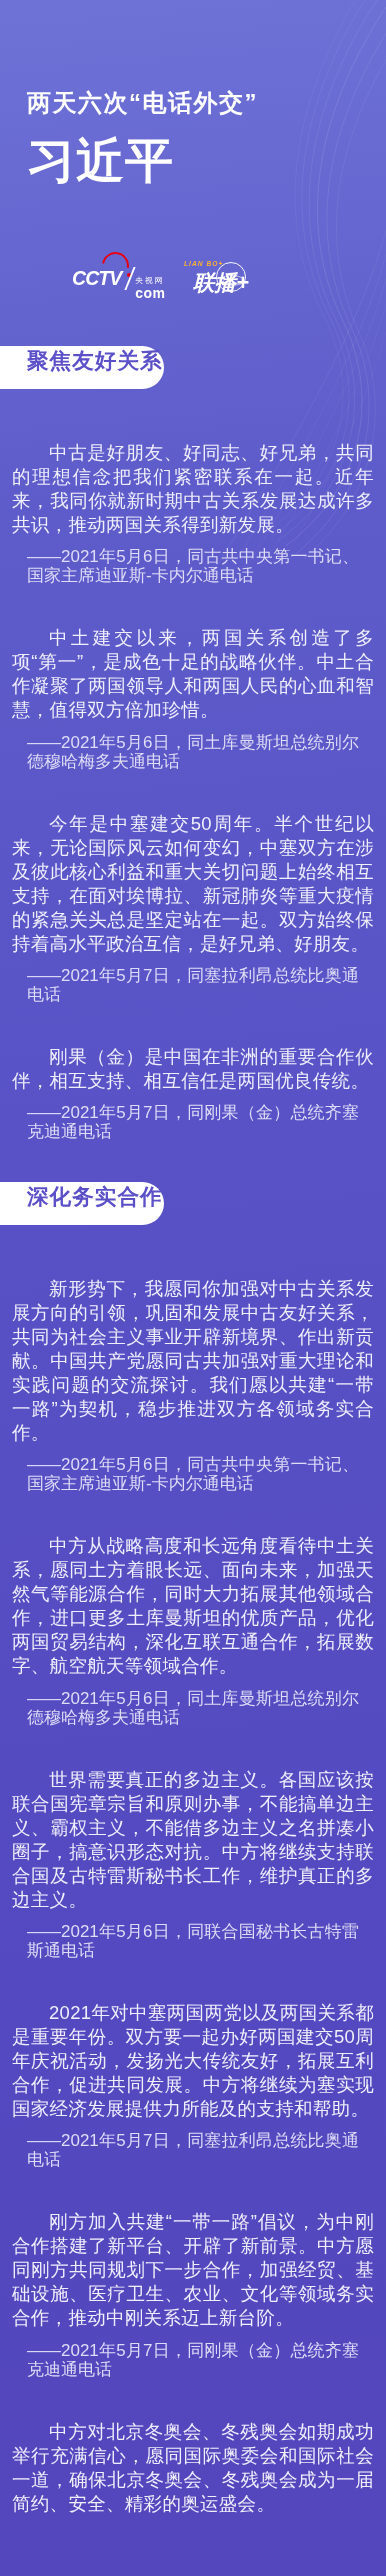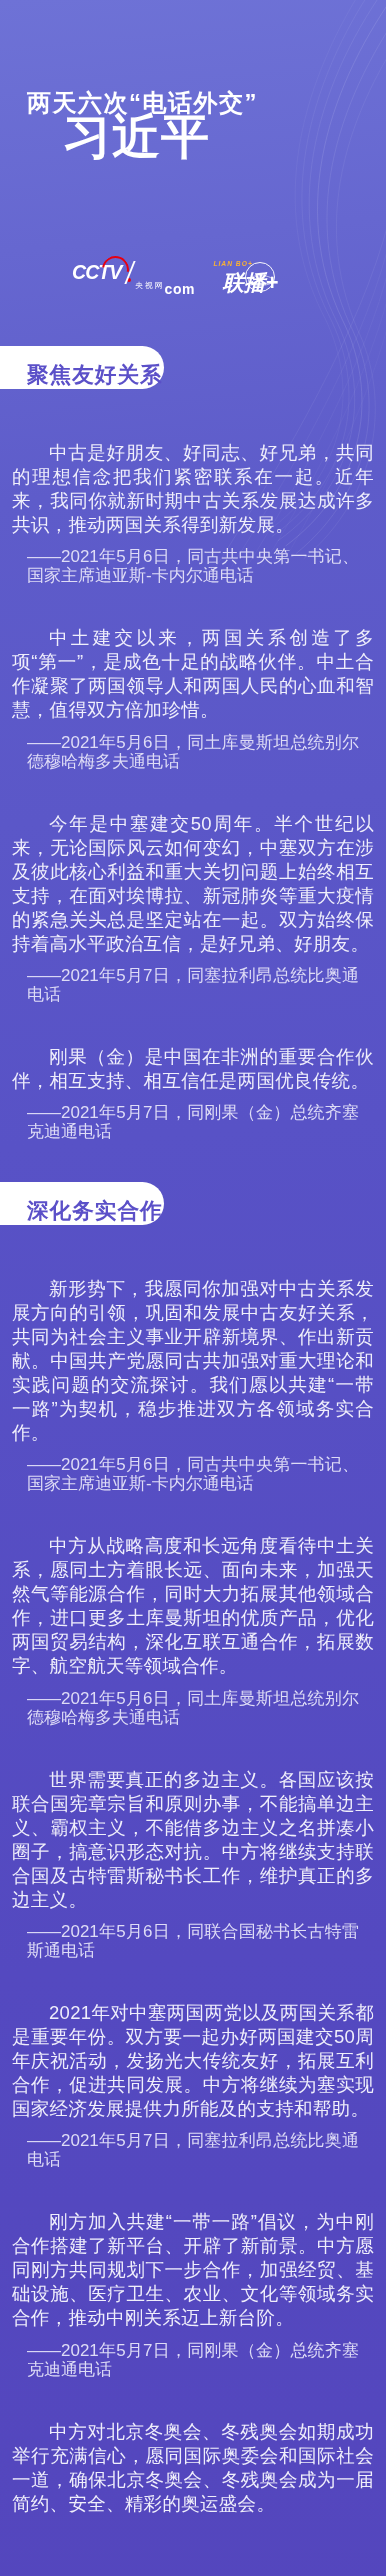--- a/index.html
+++ b/index.html
@@ -6,40 +6,40 @@
   html,body { margin:0; padding:0; }
   .page {
     position:relative; width:386px; height:3555px; overflow:hidden;
     background:linear-gradient(175deg,#6e72d6 0%,#5e5cca 14%,#5852c6 32%,#5449c0 55%,#5446bd 75%,#5a4bc2 92%,#5f50c7 100%);
     font-family:"Liberation Sans","DejaVu Sans",sans-serif;
   }
   .waves { position:absolute; top:0; left:0; width:386px; height:567px; pointer-events:none; }
   
   .header { position:relative; width:330px; height:346px; }
   .t1 { position:absolute; left:27px; top:87px; font-size:24px; font-weight:700; color:#ffffff; letter-spacing:1.5px; white-space:nowrap; }
-  .t2 { position:absolute; left:27px; top:113px; display:flex; align-items:flex-start; color:#ffffff; white-space:nowrap;margin-left:36px; }
+  .t2 { position:absolute; left:27px; top:137px; display:flex; align-items:flex-start; color:#ffffff; white-space:nowrap; }
   .t2 .big { font-size:48px; font-weight:900; letter-spacing:1px; line-height:1; }
   .t2 .rest { font-size:28px; font-weight:800; letter-spacing:1px; line-height:1; padding-bottom:3.1px; margin-left:5.2px; }
   
   .logo-row { position:absolute; left:72px; top:262px; height:32px; display:flex; align-items:center; }
-  .cctv { position:relative; display:flex; color:#fff; }
+  .cctv { position:relative; display:flex; align-items:center; color:#fff; }
   .cctv .word { font-size:19.6px; font-weight:900; letter-spacing:-1px; font-style:italic; }
   .cctv .swoosh { position:absolute; left:30px; top:-4.1px; width:27px; height:27px; border:2.1px solid transparent; border-top:2.1px solid #e60012; border-right:2.1px solid #e60012; border-radius:50%; transform:rotate(-35deg); }
   .cctv .dot { position:absolute; left:55px; top:17.5px; width:4.1px; height:4.1px; background:#e60012; border-radius:50%; }
   .cctv .slash { width:1.5px; height:23px; background:#fff; transform:skewX(-22deg); margin:0 5.2px 0 7.2px; }
-  .cctv .col { display:flex; flex-direction:row; line-height:1;margin-top:21px; }
+  .cctv .col { display:flex; flex-direction:column; line-height:1;margin-top:21px; }
   .cctv .cn { font-size:7.7px; letter-spacing:2.1px; margin-bottom:2.1px; }
   .cctv .com { font-size:14px; font-weight:700; letter-spacing:0.5px; }
   .lianbo { position:relative; margin-left:17.5px; height:32px; }
   .lianbo .en { position:absolute; left:1px; top:-2.1px; font-size:6.7px; font-weight:800; font-style:italic; letter-spacing:1px; color:#f9b234; white-space:nowrap; }
   .lianbo .cn { position:absolute; left:10px; top:6.2px; font-size:21.6px; font-weight:900; font-style:italic; color:#ffffff; letter-spacing:0; white-space:nowrap; }
   .lianbo .globe { position:absolute; left:33px; top:0px; width:30px; height:30px; border:1.5px solid rgba(255,255,255,.95); border-radius:50%; }
   .lianbo .globe:after { content:""; position:absolute; left:2.1px; top:12.4px; width:23px; height:8.2px; border:1px solid rgba(255,255,255,.6); border-radius:50%; }
   
-  .card { width:164px; height:43px; background:#ffffff; border-radius:0 23px 23px 0; display:flex; align-items:flex-end; padding-left:27px; margin-bottom:52px; }
+  .card { width:164px; height:43px; background:#ffffff; border-radius:0 23px 23px 0; display:flex; align-items:flex-start; padding-left:27px; margin-bottom:52px; }
   .section:not(:first-child) .card { margin-top:31px; }
   .card .sec-title { font-size:21.6px; font-weight:800; color:#5b50c8; letter-spacing:1px; white-space:nowrap; }
   .p { font-size:18.5px; line-height:24px; color:#efeefb; margin:0 12px; text-indent:37px; letter-spacing:0.3px; font-weight:500; text-align:justify; }
   .s { font-size:17px; line-height:19px; color:#dedcf6; margin:10.3px 27px 41px; font-weight:400; text-align:justify; }
 </style>
 </head>
 <body>
 
 <div class="page">
 

